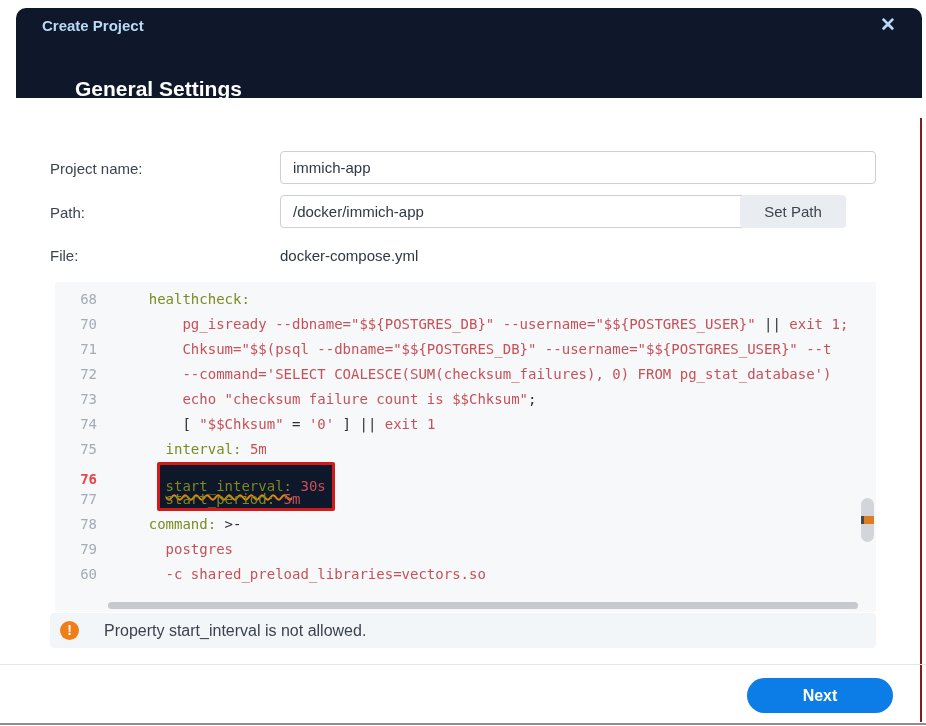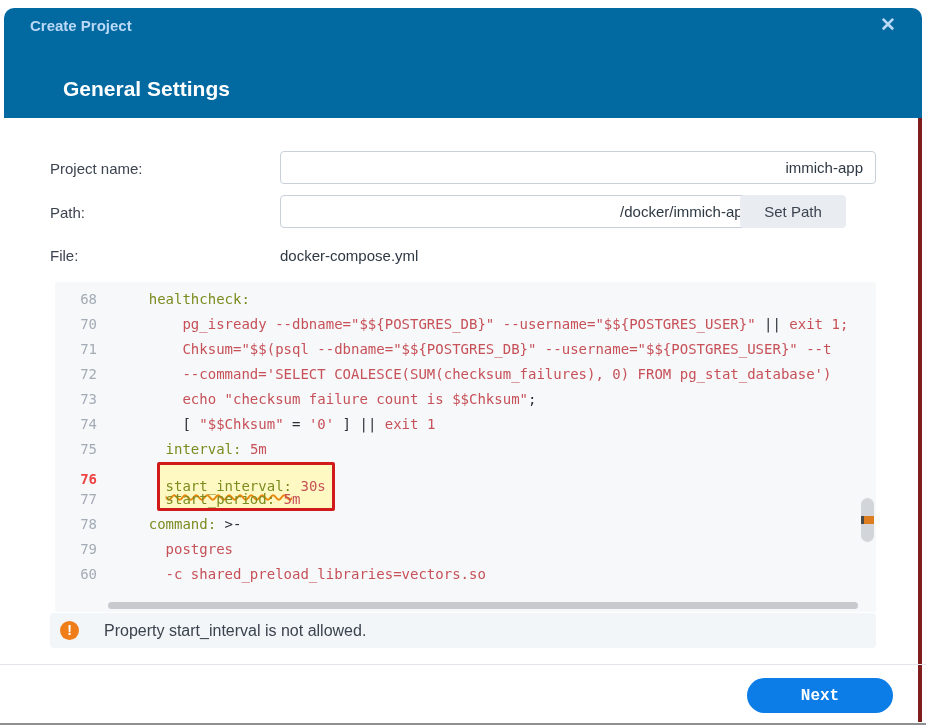--- a/index.html
+++ b/index.html
@@ -2,48 +2,48 @@
 <html><head>
 <meta charset="utf-8">
 <style>
   html,body { margin:0; padding:0; background:#fff; }
   .stage {
     position:relative; width:926px; height:726px; background:#fff;
     font-family:"Liberation Sans", sans-serif; overflow:hidden;
   }
   
   .dlg-header {
-    position:absolute; left:4px; top:8px; right:4px; height:110px;
-    background:#0369a1; border-radius:10px 10px 0 0;
+    position:absolute; left:16px; top:8px; right:4px; height:90px;
+    background:#0f172a; border-radius:10px 10px 0 0;
   }
   .dlg-title {
     position:absolute; left:26px; top:9px;
     font-size:15px; font-weight:bold; color:#b9d9f6;
   }
   .dlg-close {
     position:absolute; right:26px; top:5px;
     font-size:19px; font-weight:bold; color:#b9d9f6; cursor:pointer; line-height:24px;
   }
   .dlg-subtitle {
     position:absolute; left:48px; top:58px; margin:11px;
     font-size:21px; font-weight:bold; color:#ffffff;
   }
   
   .dlg-body {
     position:absolute; left:4px; top:118px; right:4px; bottom:4px;
-    background:#fff; border-right:4px solid #7f1d1d;
+    background:#fff; border-right:2px solid #7f1d1d;
   }
   .field-label { position:absolute; font-size:15px; color:#3c4450; }
   .lbl-project { left:46px; top:42px; }
   .lbl-path    { left:46px; top:86px; }
   .lbl-file    { left:46px; top:129px; }
   .txt-input {
     position:absolute; height:31px; border:1px solid #c9d0d9; border-radius:4px;
     padding:0 12px; font-size:15px; color:#2e3843; background:#fff;
-    font-family:"Liberation Sans", sans-serif; box-sizing:content-box;text-align:right;
+    font-family:"Liberation Sans", sans-serif; box-sizing:content-box;
   }
   .inp-project { left:276px; top:33px; width:570px; }
   .inp-path    { left:276px; top:77px; width:458px; }
   .btn-setpath {
     position:absolute; left:736px; top:77px; width:106px; height:33px;
     background:#e9edf2; border:none; border-radius:4px;
     font-size:15px; color:#3c4450; font-family:"Liberation Sans", sans-serif; cursor:pointer;
   }
   .file-value { position:absolute; left:276px; top:129px; font-size:15px; color:#2e3843; }
   
@@ -56,21 +56,21 @@
     height:25px; line-height:25px; white-space:pre;
     font-family:"DejaVu Sans Mono", monospace; font-size:14px;
   }
   .ln { display:inline-block; width:42px; text-align:right; color:#a3abb5; }
   .ln-active { color:#ef4444; font-weight:bold; }
   .code { padding-left:18px; }
   .tok-key   { color:#7c8b1f; }
   .tok-str   { color:#c75158; }
   .tok-plain { color:#2a2f36; }
   .err-box {
-    display:inline-block; background:#fef9c3; border:3px solid #d11a1a; border-radius:2px;
+    display:inline-block; background:#0f172a; border:3px solid #d11a1a; border-radius:2px;
     padding:12px 6px; margin-left:-9px; line-height:19px; vertical-align:-7px;
   }
   .squiggle {
     text-decoration:underline; text-decoration-style:wavy;
     text-decoration-color:#e8860b; text-decoration-thickness:2px; text-underline-offset:3px;
   }
   .hscroll {
     position:absolute; left:53px; bottom:3px; width:750px; height:7px;
     background:#c6cacf; border-radius:4px; cursor:pointer;
   }
@@ -93,21 +93,21 @@
     color:#fff; font-weight:bold; font-size:14px; line-height:19px;
     text-align:center; flex:0 0 19px;
   }
   .err-text { margin-left:25px; font-size:16px; color:#3b434e; }
   
   .footer-line { position:absolute; left:0; right:0; top:664px; height:1px; background:#e3e7ec; }
   .next-btn {
     position:absolute; left:747px; top:678px; width:146px; height:35px;
     background:#0c7ce6; border:none; border-radius:18px;
     color:#fff; font-size:16px; font-weight:bold;
-    font-family:Liberation Mono, monospace; cursor:pointer;
+    font-family:Liberation Sans, sans-serif; cursor:pointer;
   }
   .bottom-line { position:absolute; left:0; right:0; bottom:1px; height:2px; background:#8f8f8f; }
 </style>
 </head>
 <body>
 
 <div class="stage">
 
   <div class="dlg-header">
     <span class="dlg-title">Create Project</span>

